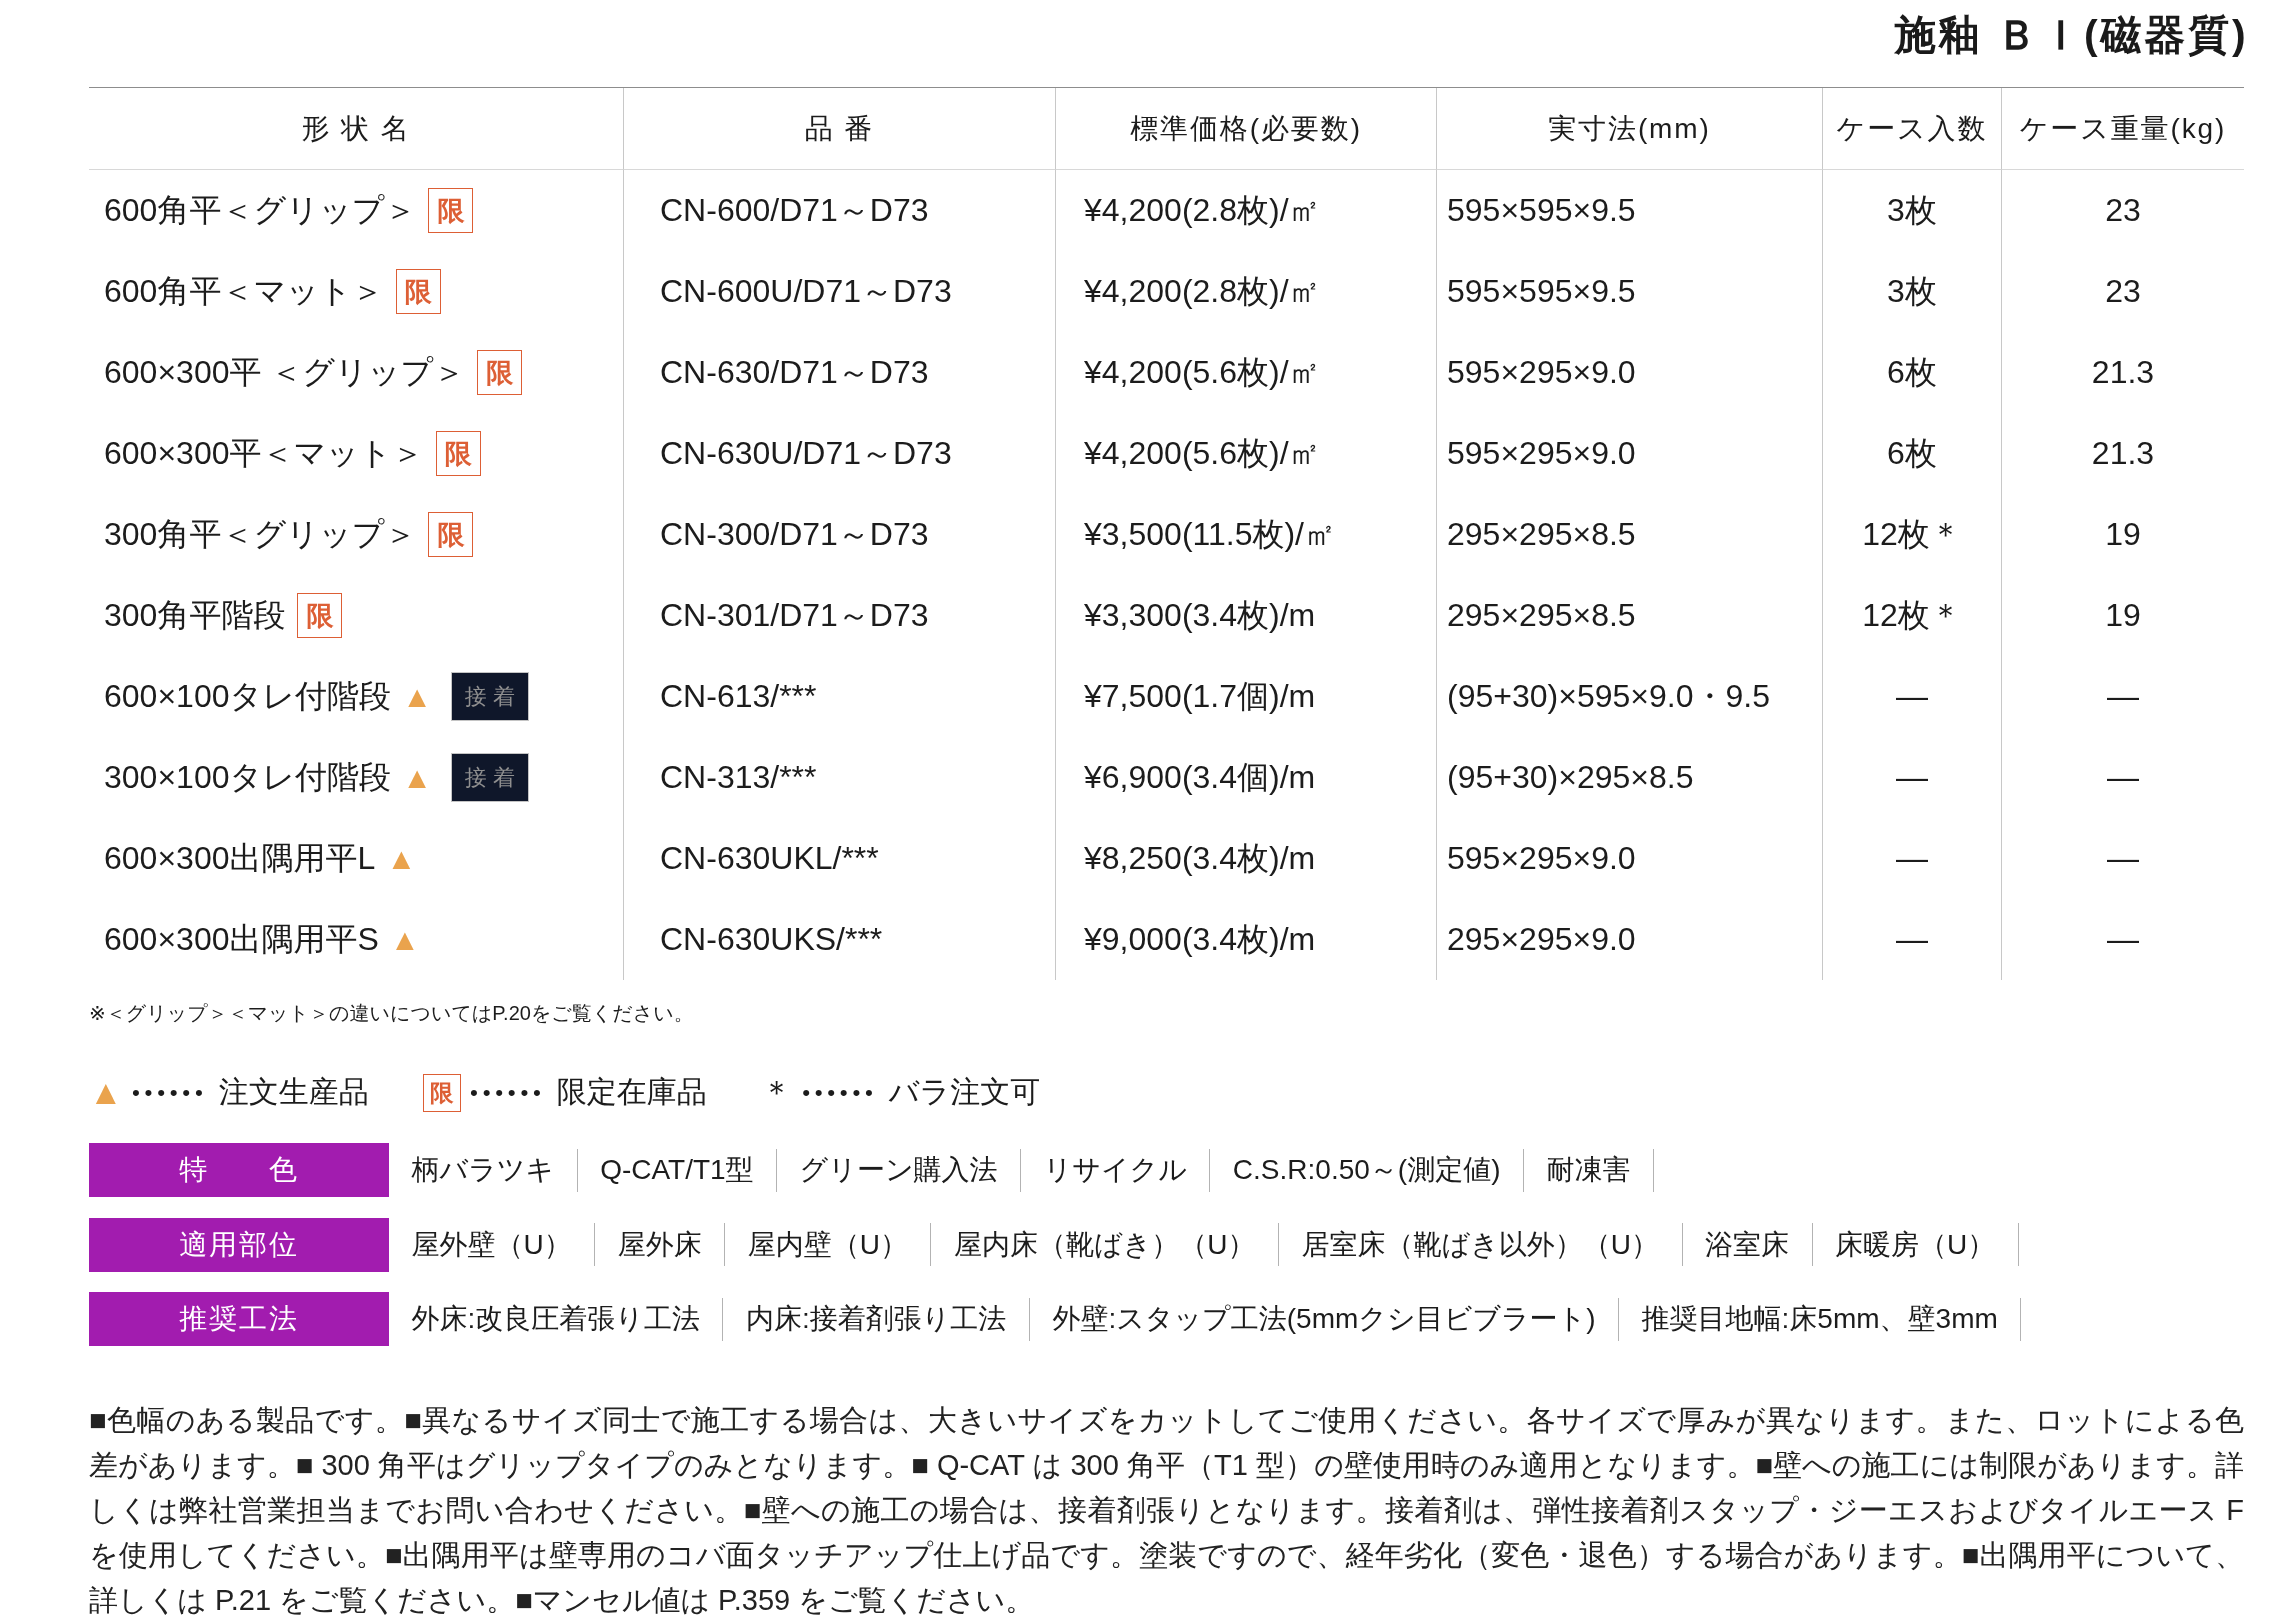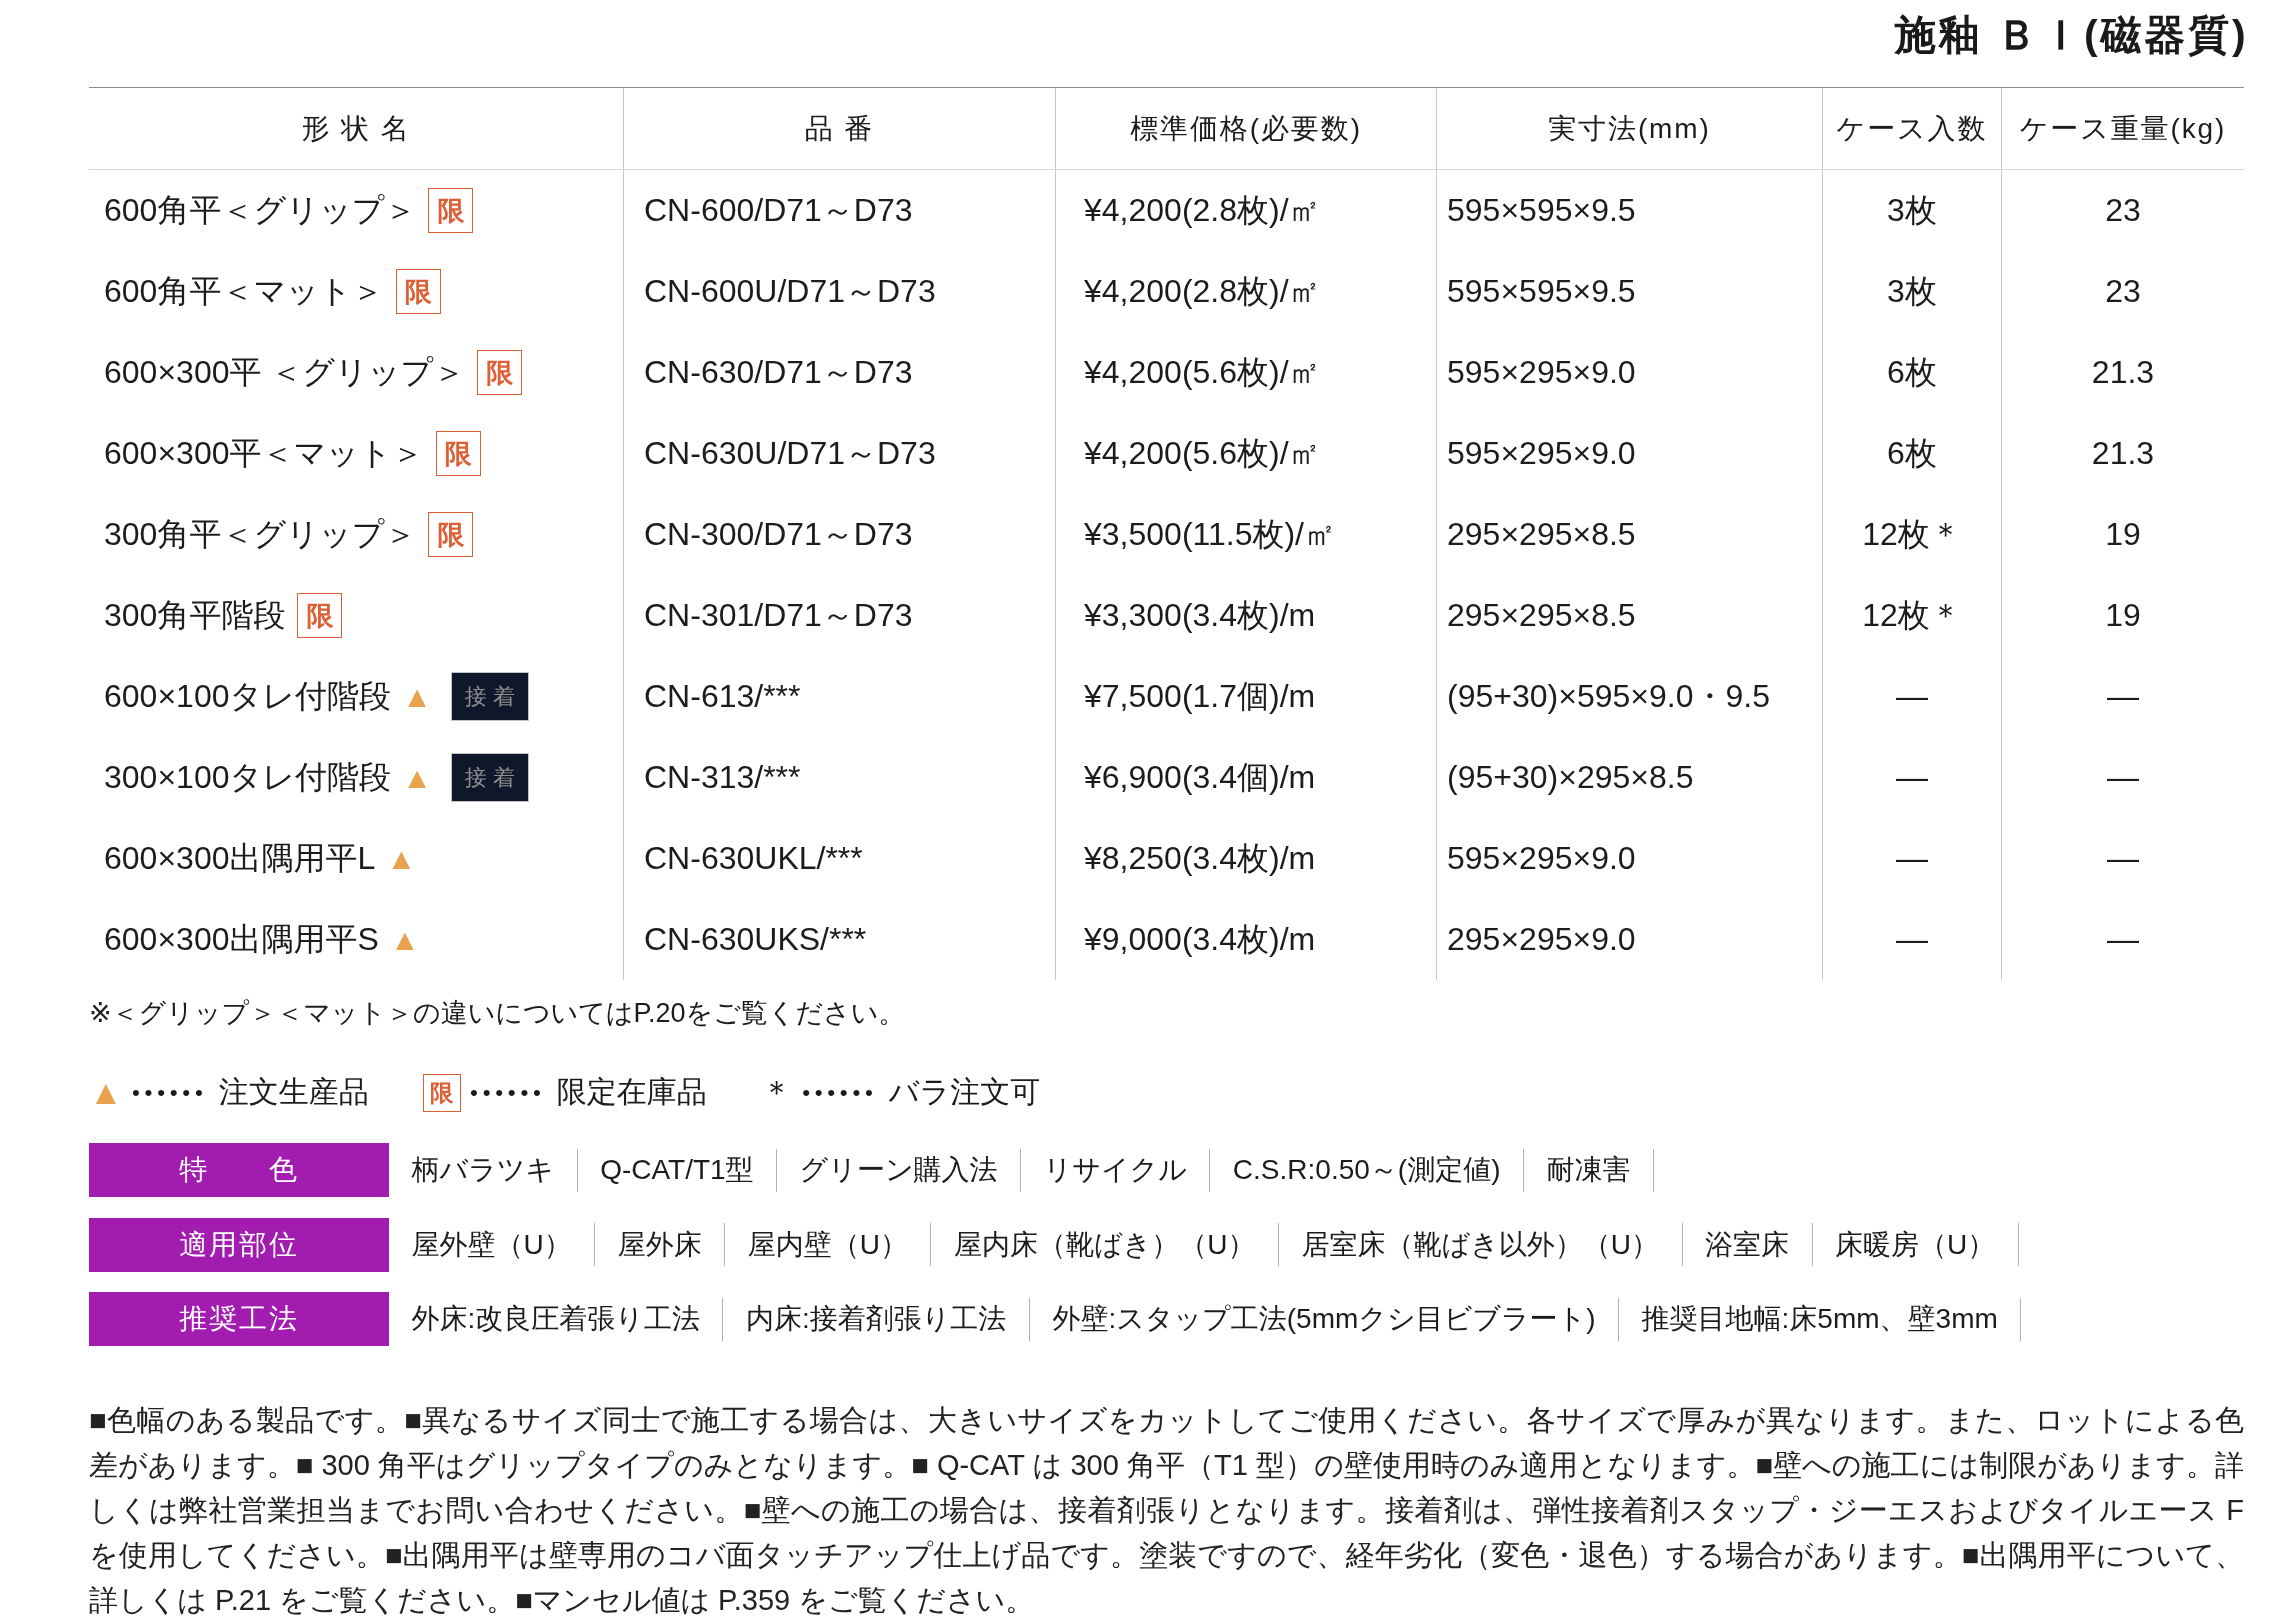--- a/index.html
+++ b/index.html
@@ -27,41 +27,41 @@
     font-size:28px;letter-spacing:1.9px;color:#1c1c1c;
     border-bottom:0.9px solid #d8d8d8;
     text-align:right;
   }
   .tcell{
     height:81px;display:flex;align-items:center;
     font-size:32px;color:#1c1c1c;white-space:nowrap;
   }
   .hcell.bl,.tcell.bl{border-left:0.9px solid #c8c8c8;}
   .tcell.c0{padding-left:15px;}
-  .tcell.c1{padding-left:20px;}
+  .tcell.c1{padding-left:36px;}
   .tcell.c2{padding-left:28px;}
   .tcell.c3{padding-left:10px;}
   .tcell.c4,.tcell.c5{justify-content:center;}
 
   .badge-gen{
     display:inline-flex;align-items:center;justify-content:center;
     width:43px;height:43px;margin-left:12px;flex:none;
     border:1.9px solid #dd5f35;color:#dd5f35;background:#fff;
     font-size:27px;font-weight:bold;
   }
   .badge-adh{
     display:inline-flex;align-items:center;justify-content:center;
     height:47px;padding:0 13px;margin-left:19px;flex:none;
     border:1.9px solid #c4c4c4;color:#8f8f8f;background:#0f172a;
     font-size:22px;
   }
   .tri{color:#eaa34d;font-size:30px;margin-left:11.2px;flex:none;}
 
   
-  .grip-note{margin-top:15px;font-size:27px;line-height:36px;color:#1c1c1c;}
+  .grip-note{margin-top:15px;font-size:20px;line-height:36px;color:#1c1c1c;}
   .legend{margin-top:39px;display:flex;align-items:center;font-size:30px;color:#1c1c1c;height:45px;}
   .legend .tri{margin-left:0;font-size:34px;}
   .legend .badge-gen{width:36px;height:36px;font-size:23.4px;margin-left:0;}
   .legend .ast{font-size:32px;}
   .legend .dots{font-size:22.5px;letter-spacing:4.7px;margin:0 11.2px 0 9.4px;}
   .legend .lg-label{margin-right:54px;}
 
   
   .spec-section{margin-top:28px;}
   .spec-row{display:flex;align-items:stretch;margin-bottom:20.6px;height:54px;}

